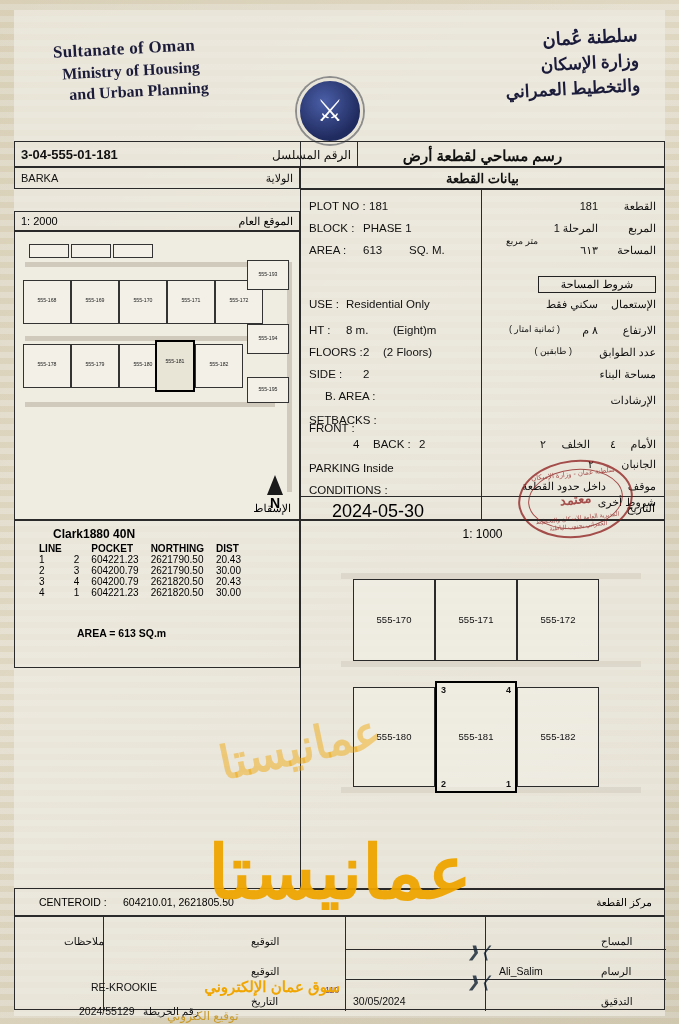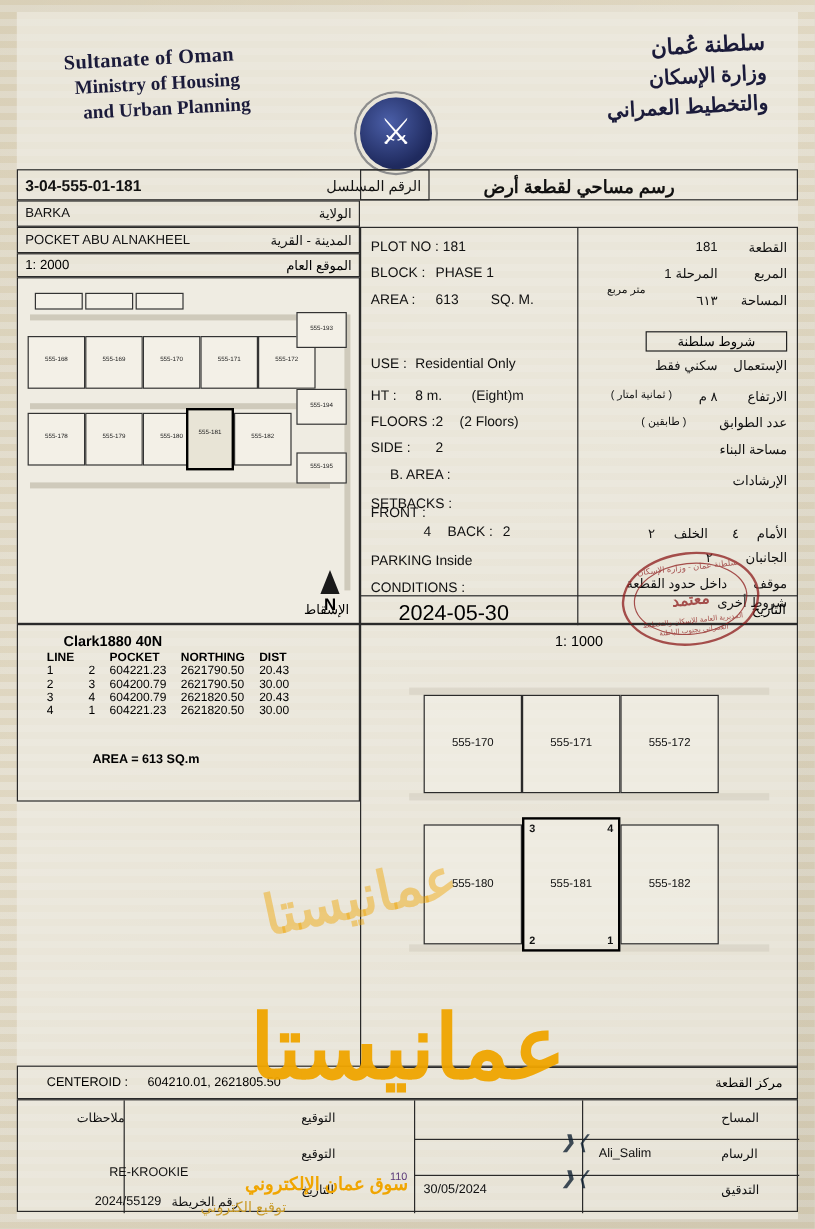--- a/index.html
+++ b/index.html
@@ -154,21 +154,21 @@
   .corner { position:absolute; font-size:9px; font-weight:bold; }
 
   
   #centroid-box { left:6px; top:880px; width:651px; height:28px; }
   .centroid-lbl { position:absolute; left:24px; top:7px; font-size:10.5px; }
   .centroid-val { position:absolute; left:108px; top:7px; font-size:10.5px; }
   .centroid-ar  { position:absolute; right:12px; top:7px; font-size:10.5px; direction:rtl; }
 
   
   #footer-box { left:6px; top:908px; width:651px; height:94px; }
-  .fcell { position:absolute; font-size:10.5px; color:#111; }
+  .fcell { position:absolute; font-size:10.5px; color:#111;margin-top:10px; }
   .fcell.ar { direction:rtl; }
   .fline-v { position:absolute; width:1px; background:#2a2a2a; }
   .fline-h { position:absolute; height:1px; background:#2a2a2a; }
   .sign-scribble { position:absolute; font-family:"Liberation Serif",serif; font-style:italic; font-size:15px; color:#123; opacity:.8; }
 
   
   .wm-ar {
     position:absolute; left:120px; top:840px; width:440px;
     font-size:74px; font-weight:bold; color:#f0a500; direction:rtl; text-align:center;
     opacity:.95; line-height:.9; pointer-events:none;
@@ -218,23 +218,22 @@
       <div class="serial-ar">الرقم المسلسل</div>
     </div>
     <div class="frame" id="title-box">
       <div class="title-ar">رسم مساحي لقطعة أرض</div>
     </div>
 
     <div class="frame" id="wilayat-box">
       <div class="row-en">BARKA</div>
       <div class="row-ar">الولاية</div>
     </div>
-    <div class="frame" id="pocket-box">
-      <div class="row-en">POCKET ABU ALNAKHEEL</div>
-      <div class="row-ar">المدينة - القرية</div>
+    <div class="frame" id="data-title-box">
+      <div class="center-ar">بيانات القطعة</div>
     </div>
 
     <div class="frame" id="scale-box">
       <div class="scale-en">1: 2000</div>
       <div class="scale-ar">الموقع العام</div>
     </div>
 
     <div class="frame" id="locmap-box">
 
       <div class="road" style="left:10px;top:30px;width:250px;height:5px;"></div>
@@ -318,21 +317,21 @@
       <div class="ar-line" style="right:8px; top:32px; width:60px;">المربع</div>
       <div class="ar-line" style="right:66px; top:32px; width:80px;">المرحلة 1</div>
 
       <div class="ar-line" style="right:8px; top:54px; width:60px;">المساحة</div>
       <div class="ar-line" style="right:66px; top:54px; width:60px;">٦١٣</div>
       <div class="ar-line" style="right:126px; top:46px; width:60px; font-size:9px;">متر مربع</div>
 
       <div class="ar-line" style="right:8px; top:108px; width:60px;">الإستعمال</div>
       <div class="ar-line" style="right:66px; top:108px; width:80px;">سكني فقط</div>
 
-      <div class="box-cond">شروط سلطنة</div>
+      <div class="box-cond">شروط المساحة</div>
 
       <div class="ar-line" style="right:8px; top:134px; width:60px;">الارتفاع</div>
       <div class="ar-line" style="right:66px; top:134px; width:40px;">٨  م</div>
       <div class="ar-line" style="right:104px; top:134px; width:80px; font-size:9px;">( ثمانية امتار )</div>
 
       <div class="ar-line" style="right:8px; top:156px; width:60px;">عدد الطوابق</div>
       <div class="ar-line" style="right:92px; top:156px; width:80px; font-size:9px;">( طابقين )</div>
 
       <div class="ar-line" style="right:8px; top:178px; width:70px;">مساحة البناء</div>
       <div class="ar-line" style="right:8px; top:204px; width:60px;">الإرشادات</div>

